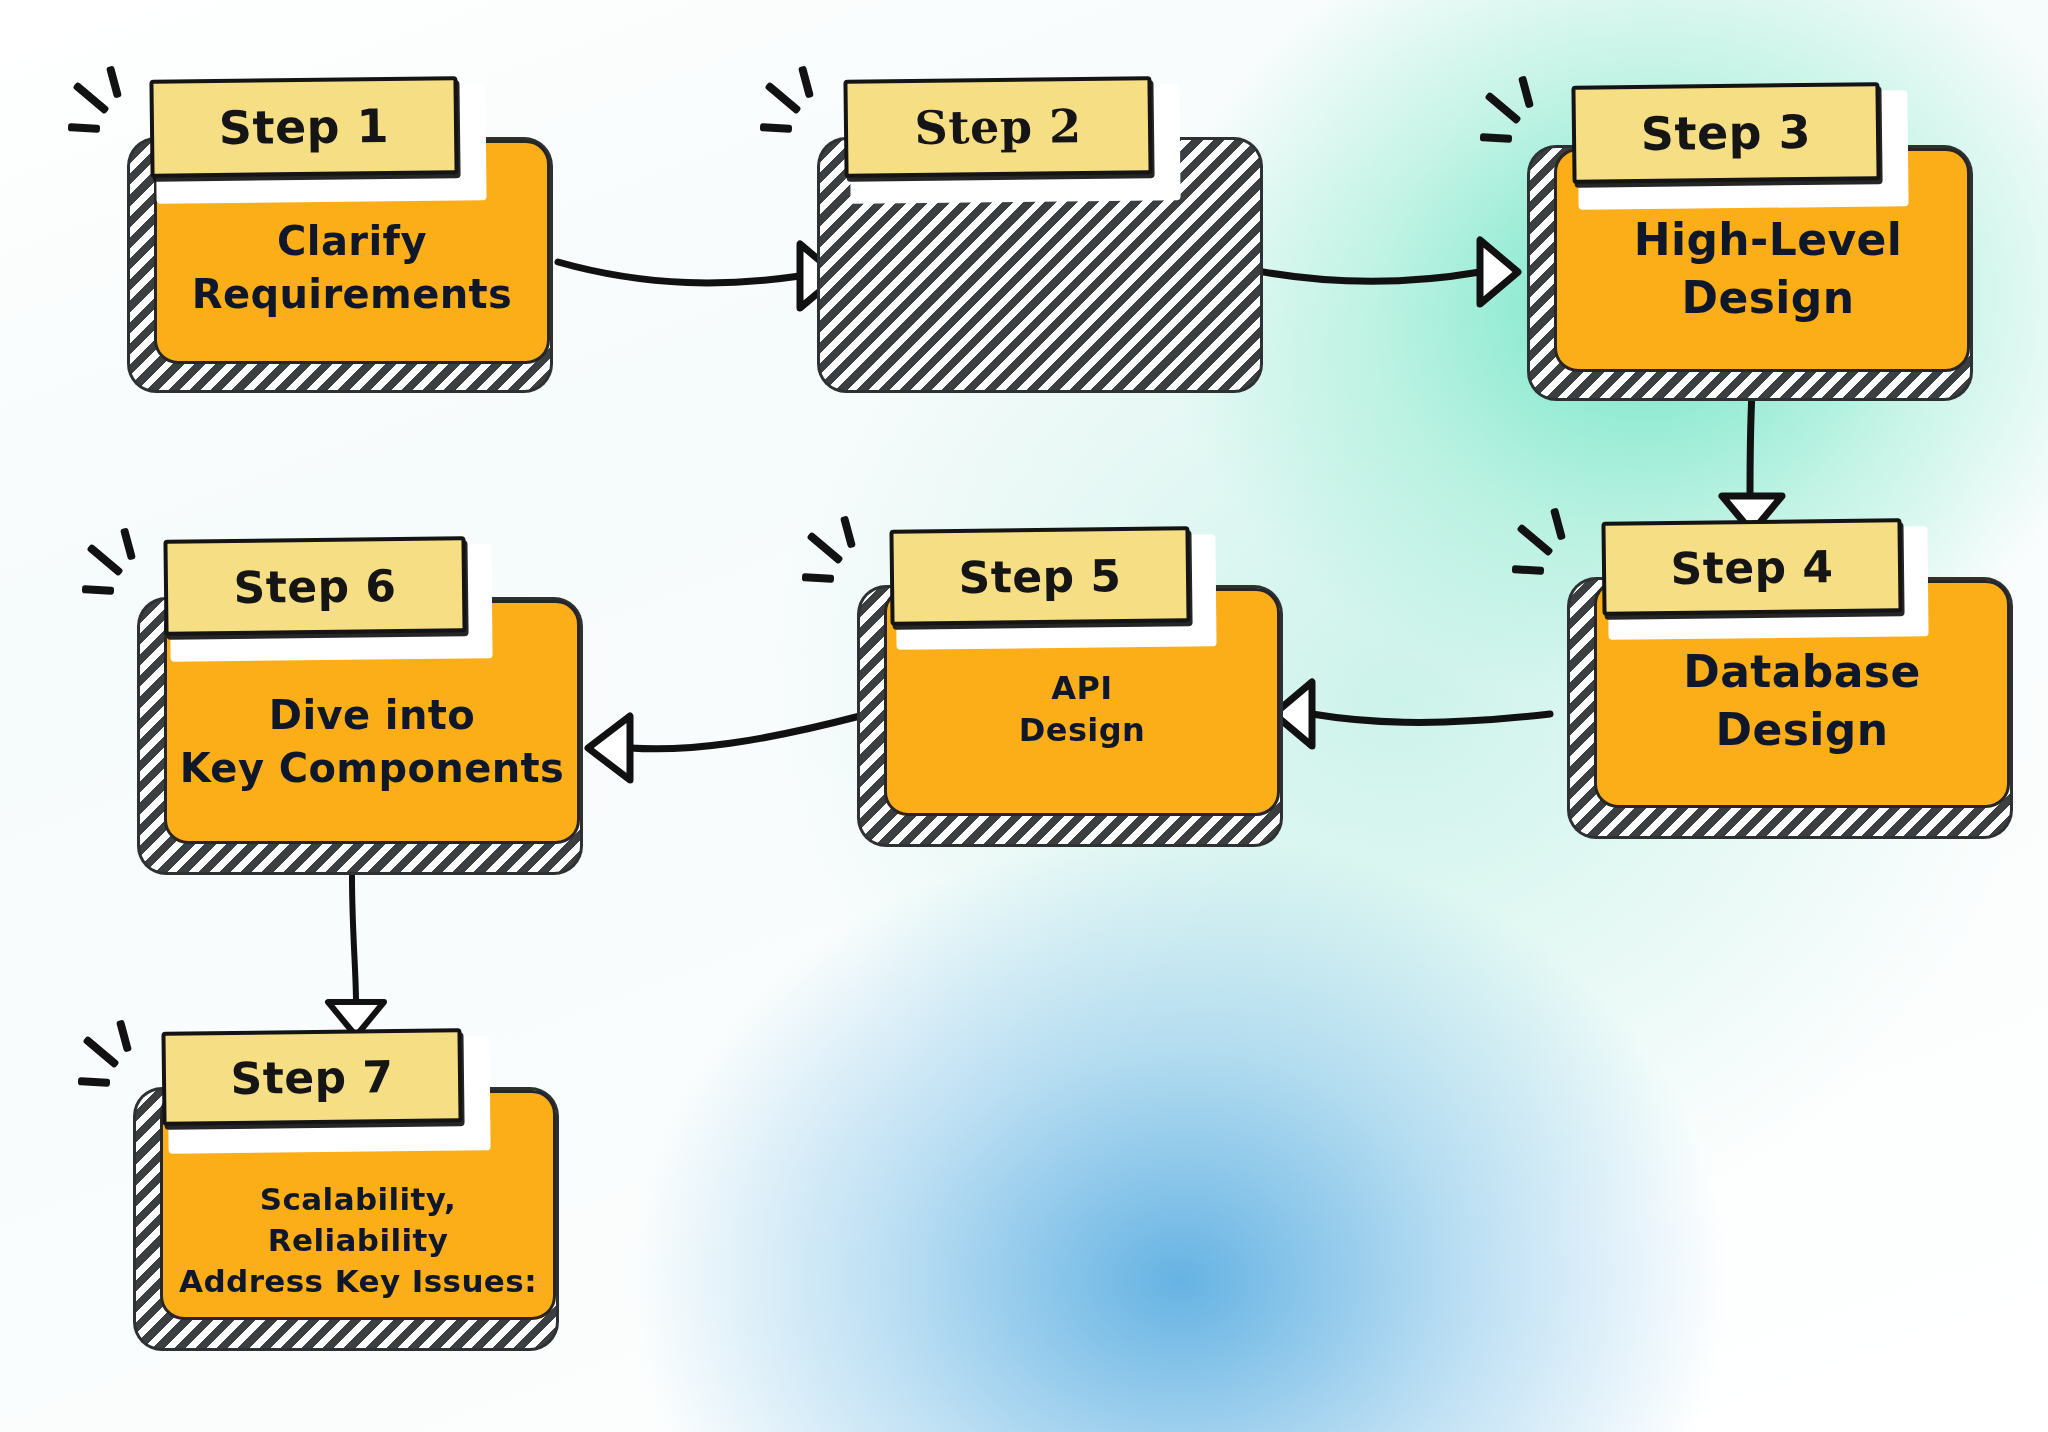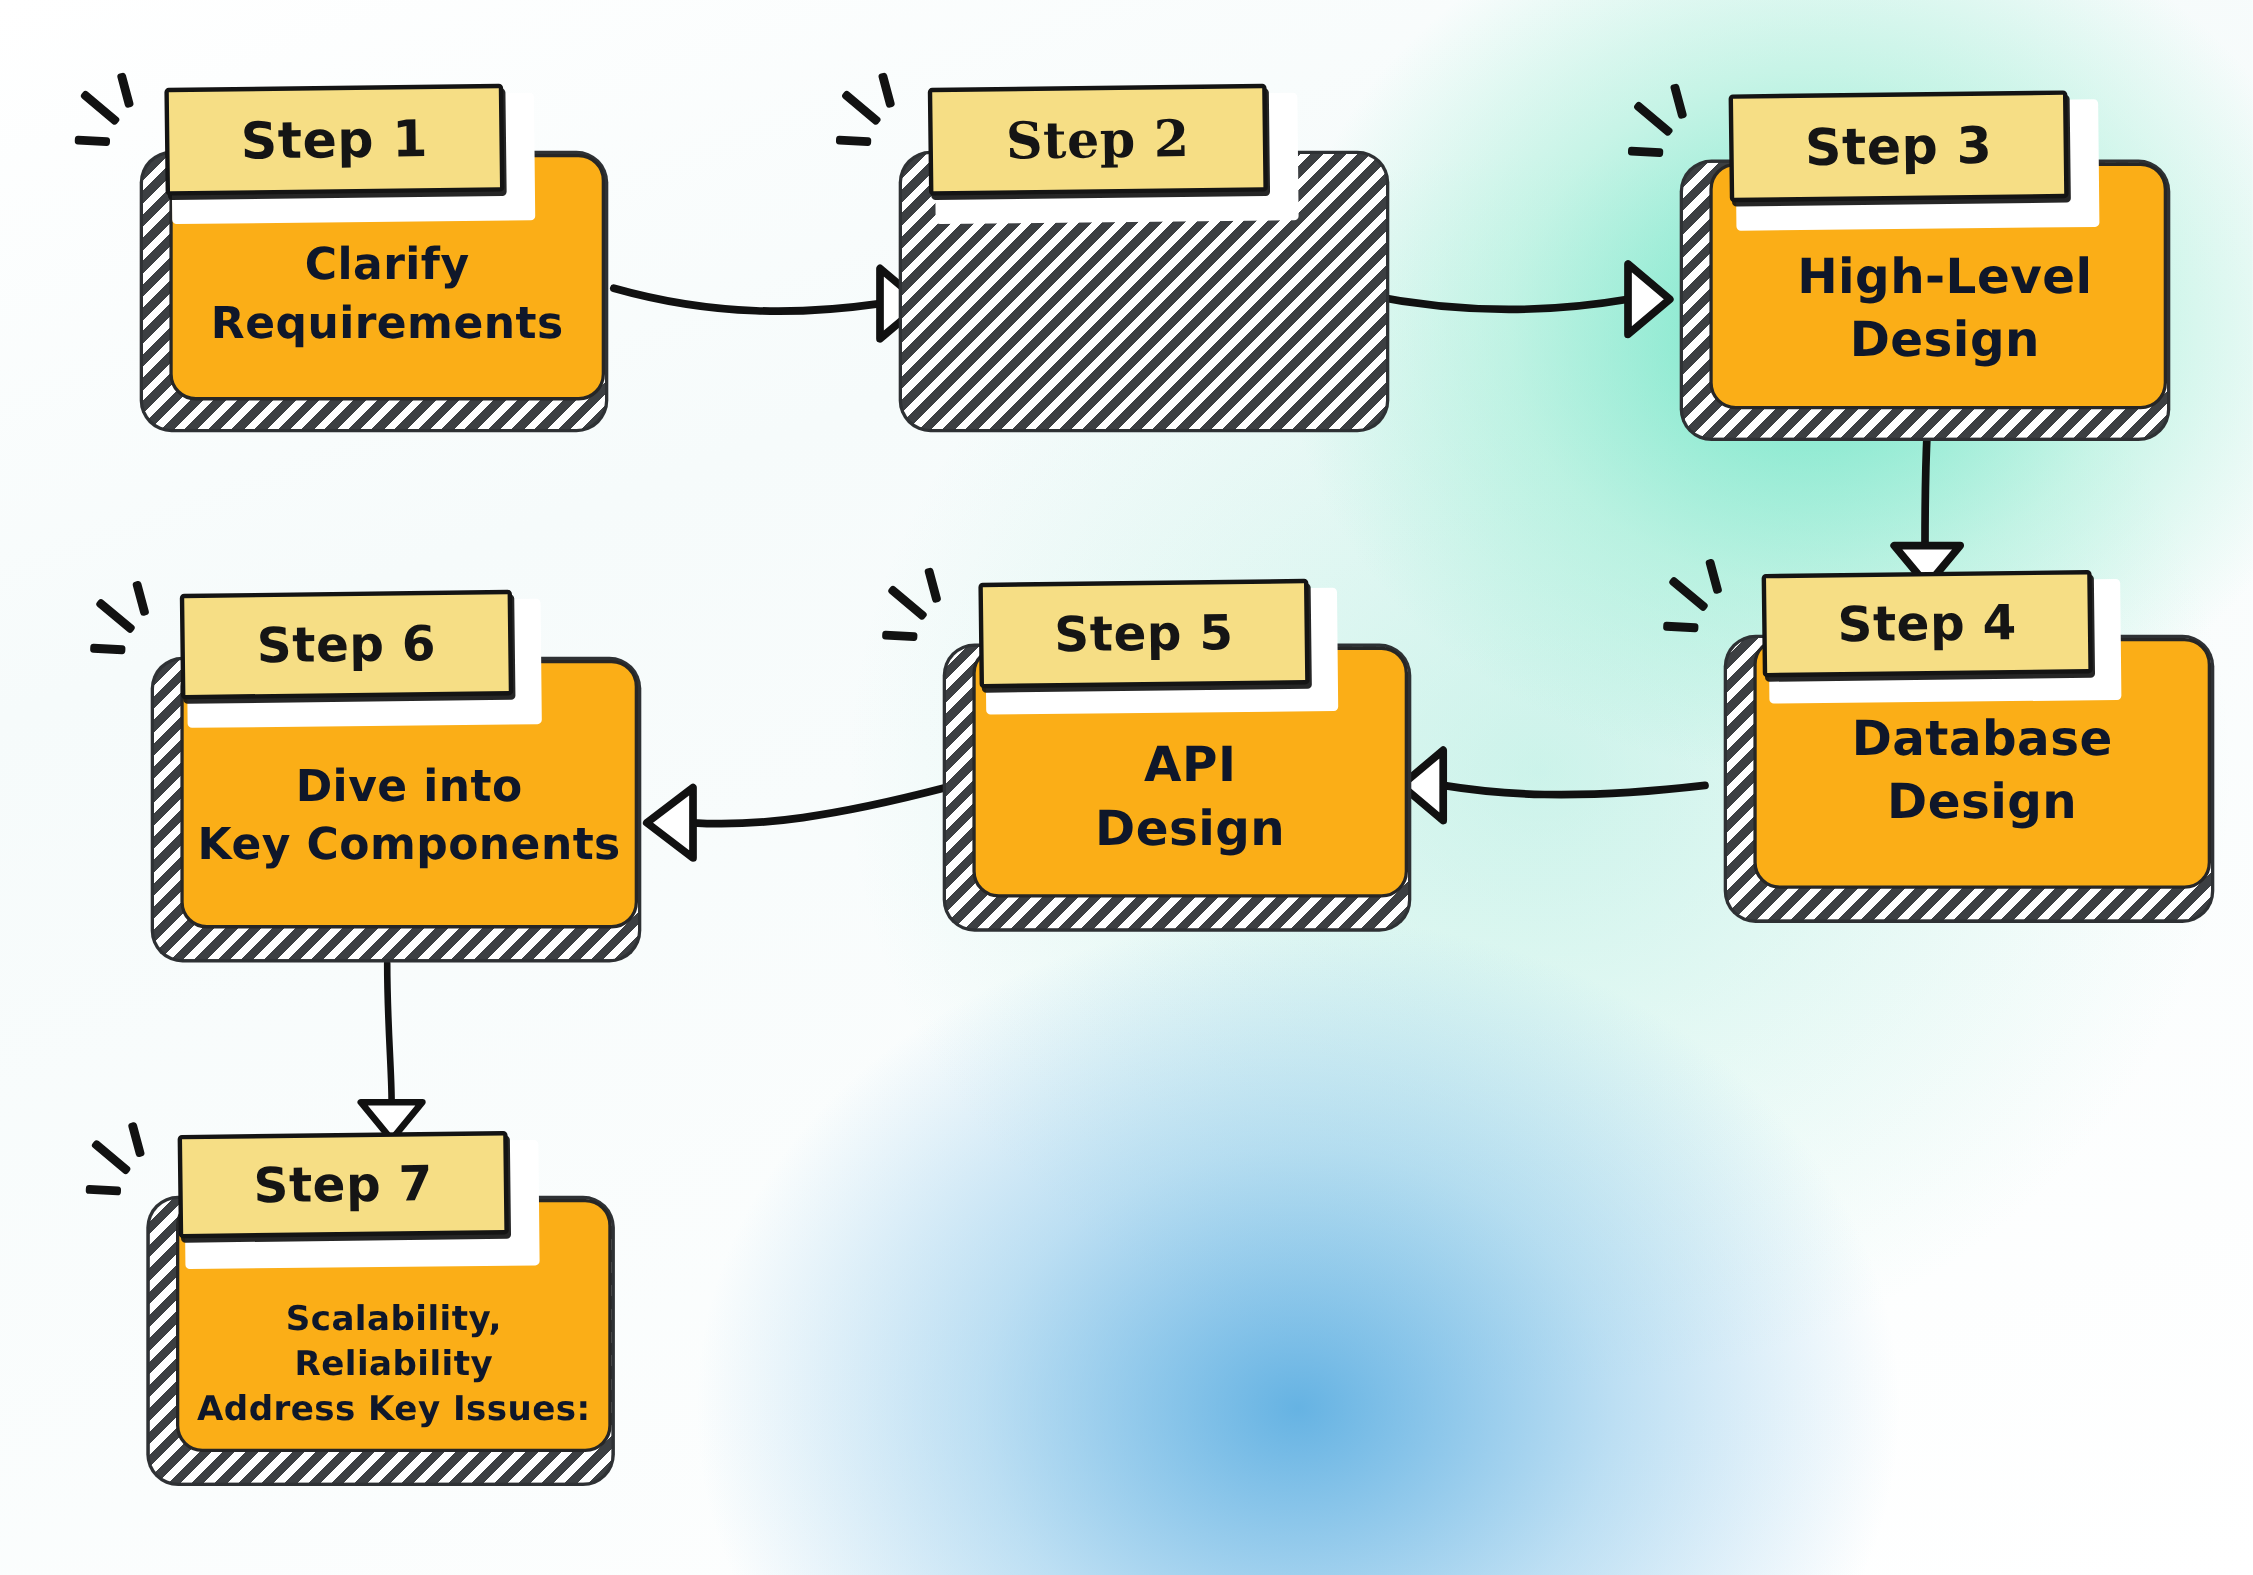--- a/index.html
+++ b/index.html
@@ -150,21 +150,21 @@
     <div class="sparkle" style="left:-60px;top:-68px;">
         <i class="a"></i>
         <i class="b"></i>
         <i class="c"></i>
       </div>
   </div>
 
   <div class="node" style="left:1530px;top:148px;width:440px;height:250px;">
     <div class="shadow-hatch"></div>
     <div class="body" style="left:24px;top:0px;width:416px;height:224px;">
-      <div class="body-text" style="top:72px;font-size:44px;margin-left:12px;">
+      <div class="body-text" style="top:60px;font-size:44px;margin-left:12px;">
         <span class="ln">High-Level</span>
         <span class="ln">Design</span>
       </div>
     </div>
     <div class="tab-white" style="left:48px;top:-56px;width:330px;height:116px;"></div>
     <div class="tab" style="left:42px;top:-64px;width:308px;height:98px;">
       <span class="tab-label" style="font-size:46px;">Step 3</span>
     </div>
     <div class="sparkle" style="left:-50px;top:-66px;">
         <i class="a"></i>
@@ -188,21 +188,21 @@
     <div class="sparkle" style="left:-58px;top:-66px;">
         <i class="a"></i>
         <i class="b"></i>
         <i class="c"></i>
       </div>
   </div>
 
   <div class="node" style="left:860px;top:588px;width:420px;height:256px;">
     <div class="shadow-hatch"></div>
     <div class="body" style="left:24px;top:0px;width:396px;height:228px;">
-      <div class="body-text" style="top:76px;font-size:44px;">
+      <div class="body-text" style="top:76px;font-size:32px;">
         <span class="ln">API</span>
         <span class="ln">Design</span>
       </div>
     </div>
     <div class="tab-white" style="left:36px;top:-52px;width:320px;height:112px;"></div>
     <div class="tab" style="left:30px;top:-60px;width:300px;height:96px;">
       <span class="tab-label" style="font-size:44px;">Step 5</span>
     </div>
     <div class="sparkle" style="left:-58px;top:-66px;">
         <i class="a"></i>

